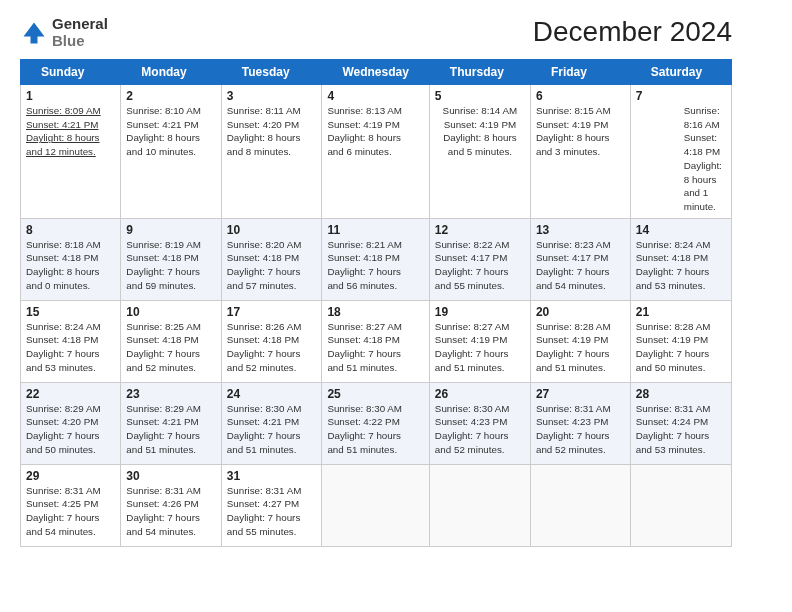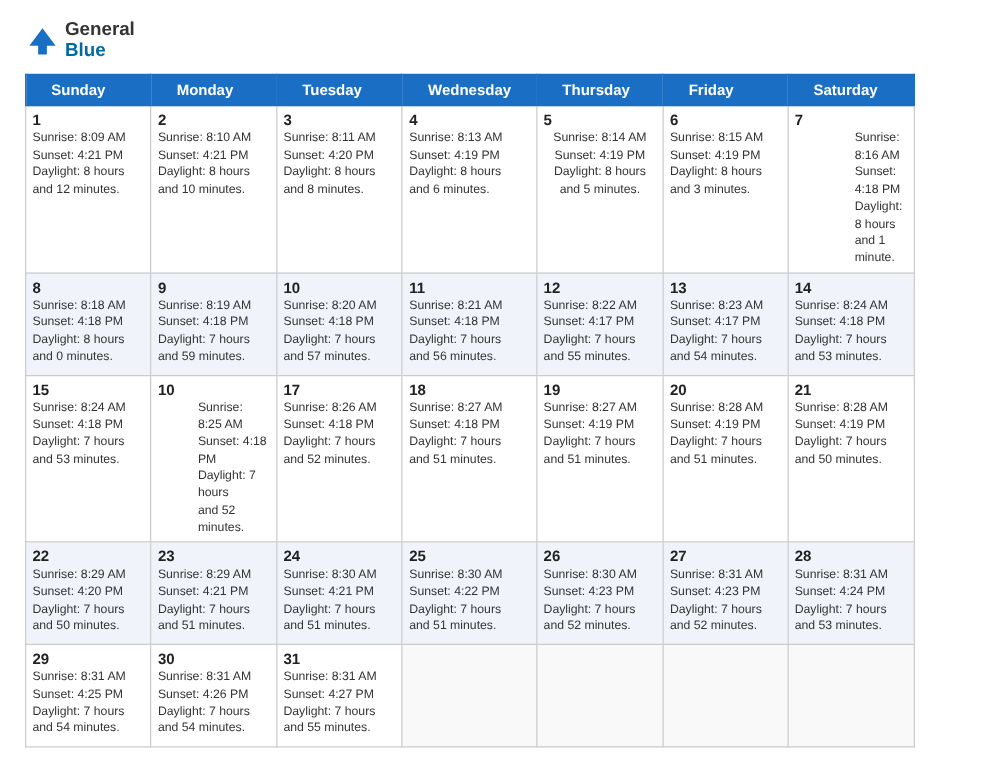--- a/index.html
+++ b/index.html
@@ -26,21 +26,21 @@
       display: flex;
       align-items: center;
       gap: 4px;
     }
     .logo-text {
       font-size: 15px;
       font-weight: bold;
       line-height: 1.1;
     }
     .logo-general { color: #333; }
-    .logo-blue { color: #0369a1; }
+    .logo-blue { color: #737373; }
     .logo-icon {
       width: 28px;
       height: 28px;
     }
     .title-block {
       text-align: right;
     }
     .month-title {
       font-size: 28px;
       font-weight: normal;
@@ -99,40 +99,41 @@
     <div class="logo">
       <svg class="logo-icon" viewBox="0 0 32 32">
         <polygon points="16,4 28,20 20,20 20,28 12,28 12,20 4,20" fill="#1a6fc4"></polygon>
       </svg>
       <div class="logo-text">
         <span class="logo-general">General</span><br>
         <span class="logo-blue">Blue</span>
       </div>
     </div>
     <div class="title-block">
+      <div class="month-title">December 2024</div>
     </div>
   </div>
 
   <table class="calendar">
     <thead>
       <tr id="weekday-header">
           <th>Sunday</th>
           <th>Monday</th>
           <th>Tuesday</th>
           <th>Wednesday</th>
           <th>Thursday</th>
           <th>Friday</th>
           <th>Saturday</th>
         </tr>
     </thead>
     <tbody id="calendar-body">
         <tr>
           <td>
             <span class="day-num">1</span>
-            <div class="day-info" style="white-space: pre-line;">Sunrise: 8:09 AM
+            <div class="day-info" style="white-space: pre-line; text-decoration: underline;">Sunrise: 8:09 AM
 Sunset: 4:21 PM
 Daylight: 8 hours
 and 12 minutes.</div>
           </td>
           <td>
             <span class="day-num">2</span>
             <div class="day-info" style="white-space: pre-line;">Sunrise: 8:10 AM
 Sunset: 4:21 PM
 Daylight: 8 hours
 and 10 minutes.</div>
@@ -227,21 +228,21 @@
         <tr>
           <td>
             <span class="day-num">15</span>
             <div class="day-info" style="white-space: pre-line;">Sunrise: 8:24 AM
 Sunset: 4:18 PM
 Daylight: 7 hours
 and 53 minutes.</div>
           </td>
           <td>
             <span class="day-num">10</span>
-            <div class="day-info" style="white-space: pre-line; margin-left: 32px;">Sunrise: 8:25 AM
+            <div class="day-info" style="white-space: pre-line;">Sunrise: 8:25 AM
 Sunset: 4:18 PM
 Daylight: 7 hours
 and 52 minutes.</div>
           </td>
           <td>
             <span class="day-num">17</span>
             <div class="day-info" style="white-space: pre-line;">Sunrise: 8:26 AM
 Sunset: 4:18 PM
 Daylight: 7 hours
 and 52 minutes.</div>

